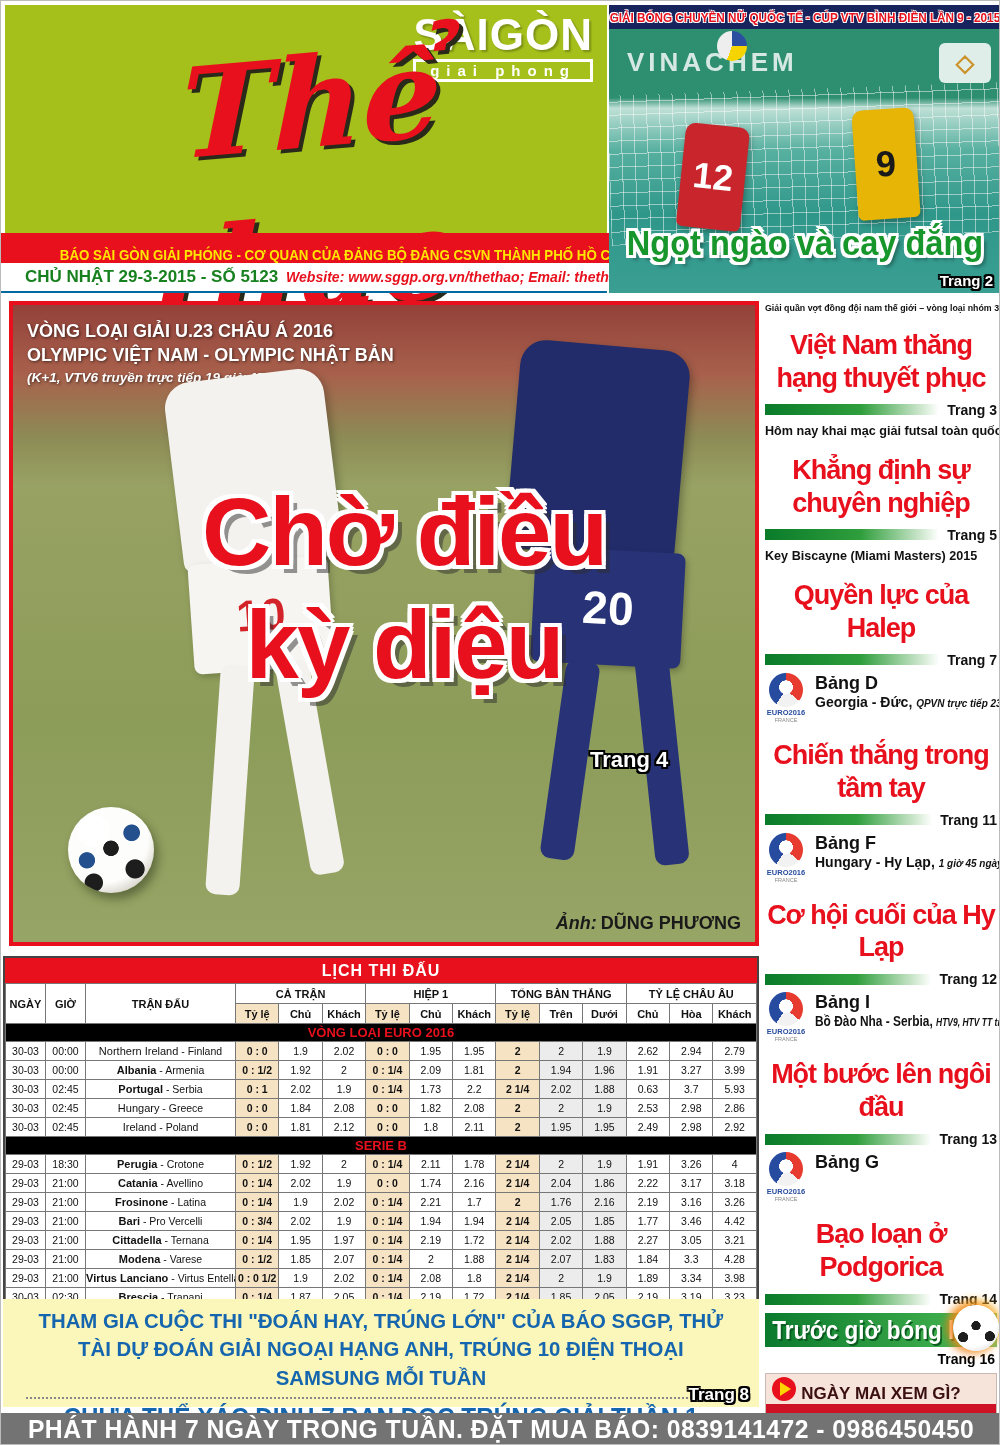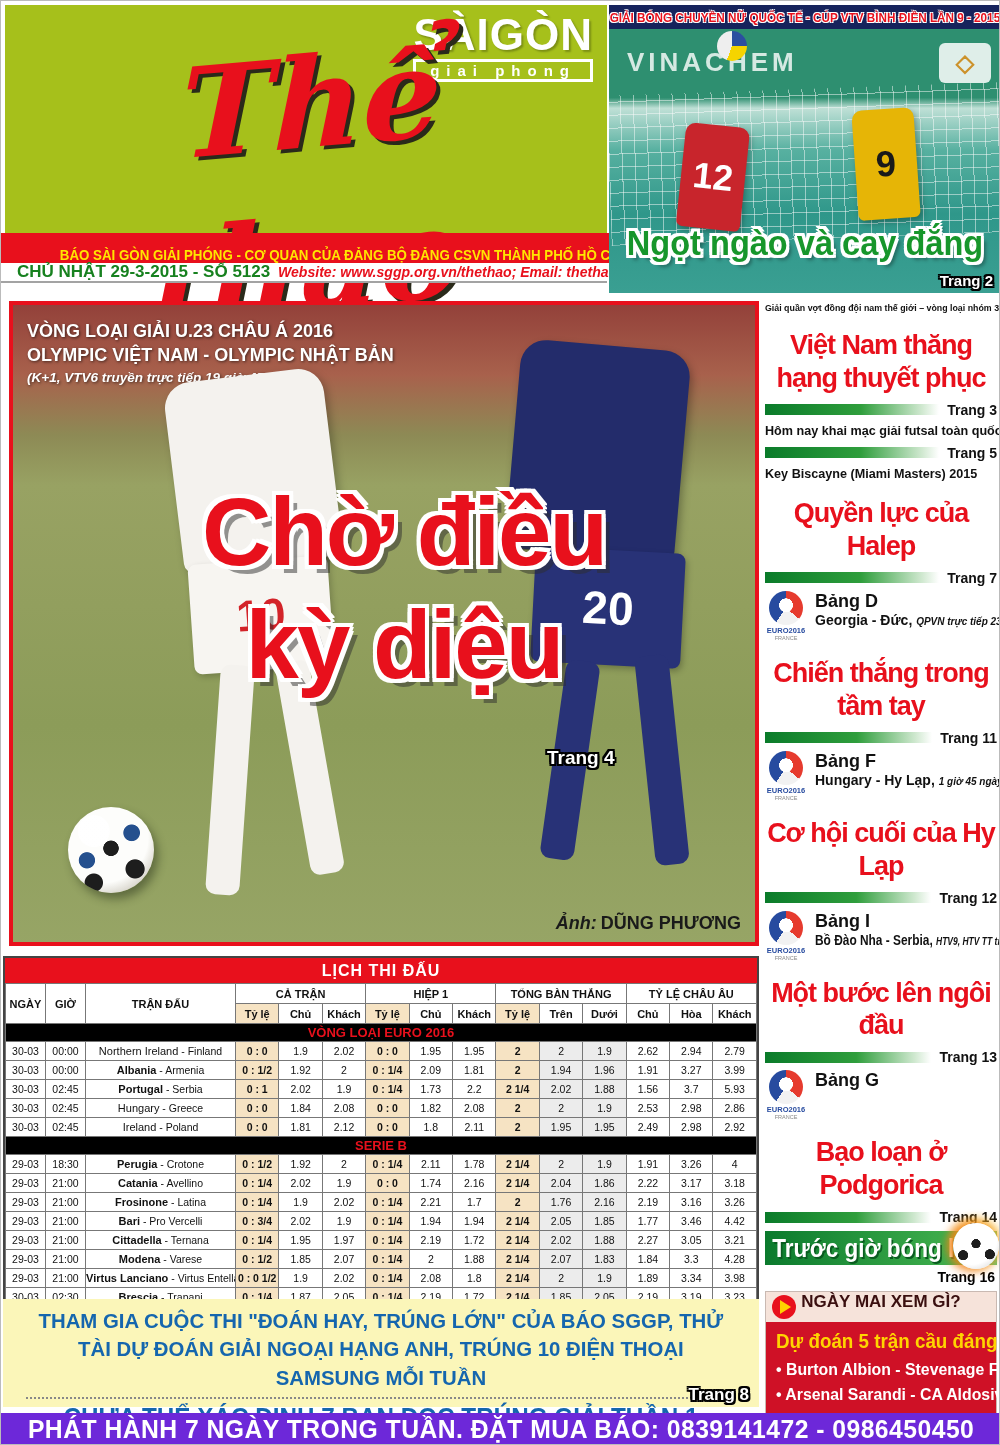--- a/index.html
+++ b/index.html
@@ -15,22 +15,22 @@
   #brand-sub { display:inline-block; border:3px solid #fff; padding:0 14px; margin-top:2px;
                color:#fff; font-weight:bold; font-size:15px; letter-spacing:7px; }
   #script-title { position:absolute; left:10px; top:18px; width:590px; text-align:center;
                   font-family:"DejaVu Serif", serif; font-style:italic; font-weight:bold;
                   font-size:124px; color:#e8101c; transform:rotate(-5deg) skewX(-6deg);
                   text-shadow:4px 4px 0 #2a2a1a; line-height:1.3; }
   #org-bar { position:absolute; left:0; top:232px; width:718px; height:30px; background:#e8101c;
              display:flex; align-items:flex-end; justify-content:center; }
   #org-bar span { color:#ffe600; font-weight:bold; font-size:14px; white-space:nowrap;
                   transform:scaleX(.95); }
-  #date-bar { position:absolute; left:0; top:262px; width:606px; height:20px; background:#fff;
-              border-bottom:2px solid #a3a3a3; display:flex; align-items:center; padding:0 16px; }
+  #date-bar { position:absolute; left:0; top:262px; width:606px; height:30px; background:#fff;
+              border-bottom:2px solid #0369a1; display:flex; align-items:center; padding:0 24px; }
   #date-txt { color:#17811f; font-weight:bold; font-size:17px; white-space:nowrap; }
   #contact-txt { color:#e8101c; font-weight:bold; font-style:italic; font-size:14.5px;
                  margin-left:8px; white-space:nowrap; transform:scaleX(.97); transform-origin:0 50%; }
 
   
   #vb { position:absolute; left:608px; top:4px; width:392px; height:288px; background:#2f8f7d; overflow:hidden; }
   #vb-kicker-strip { position:absolute; left:0; top:0; width:100%; height:24px; background:#16235c;
                      display:flex; align-items:center; justify-content:center; z-index:5; }
   #vb-kicker-strip span { color:#e8101c; font-weight:bold; font-size:13px; white-space:nowrap;
       transform:scaleX(.9);
@@ -94,21 +94,21 @@
         radial-gradient(circle at 22% 62%, #25508e 0 9%, transparent 10%),
         radial-gradient(circle at 74% 30%, #25508e 0 9%, transparent 10%),
         radial-gradient(circle at 78% 72%, #1d1d1d 0 10%, transparent 11%),
         radial-gradient(circle at 30% 88%, #1d1d1d 0 9%, transparent 10%),
         radial-gradient(circle at 40% 35%, #fdfdfb 0 60%, #d8d5cc 78%, #aaa79d 100%);
       box-shadow:4px 6px 10px rgba(30,40,20,.45); }
   #lead-headline { position:absolute; left:0; top:170px; width:100%; text-align:center;
       font-weight:bold; font-size:96px; line-height:1.18; color:#e8101c; letter-spacing:-2px;
       text-shadow:-4px -4px 0 #fff,4px -4px 0 #fff,-4px 4px 0 #fff,4px 4px 0 #fff,0 4px 0 #fff,
                   4px 0 0 #fff,0 -4px 0 #fff,-4px 0 0 #fff,8px 8px 0 rgba(45,45,45,.5);padding-left:40px; }
-  #lead-page { position:absolute; left:534px; top:442px; font-size:19px; }
+  #lead-page { position:absolute; left:577px; top:442px; font-size:22px; }
   #lead-credit { position:absolute; right:14px; bottom:8px; font-size:18px; font-weight:bold;
       color:#1a1a1a;margin-left:24px; }
   #lead-credit i { margin-right:4px; }
 
   
   #sidebar { position:absolute; left:764px; top:302px; width:232px; }
   .sb-kicker-sm { font-weight:bold; font-size:9px; white-space:nowrap; transform:scaleX(.98);
       transform-origin:0 50%; color:#111; }
   .sb-kicker { font-weight:bold; font-size:13px; color:#111; margin-top:2px; white-space:nowrap;
       transform:scaleX(.97); transform-origin:0 50%; }
@@ -138,21 +138,21 @@
   #pre-ball { position:absolute; right:-2px; top:-8px; width:46px; height:46px; border-radius:50%;
       background:
         radial-gradient(circle at 50% 45%, #1d1d1d 0 13%, transparent 14%),
         radial-gradient(circle at 22% 70%, #1d1d1d 0 10%, transparent 11%),
         radial-gradient(circle at 80% 68%, #1d1d1d 0 10%, transparent 11%),
         radial-gradient(circle at 40% 35%, #fff 0 62%, #ccc 100%);
       box-shadow:-4px 0 10px 2px rgba(240,120,20,.8), 0 -3px 8px 2px rgba(250,190,30,.7); }
   #trang16 { text-align:right; font-weight:bold; font-size:14px; margin:4px 2px 6px 0; }
 
   #tomorrow { border:1px solid #c9b9b2; }
-  #tm-head { background:#f6e3da; height:30px; display:flex; align-items:flex-start; position:relative; }
+  #tm-head { background:#f6e3da; height:30px; display:flex; align-items:flex-end; position:relative; }
   #tm-arrow { position:absolute; left:6px; top:3px; width:24px; height:24px; border-radius:50%;
       background:#e8101c; display:flex; align-items:center; justify-content:center; }
   #tm-arrow::after { content:""; display:block; width:0; height:0; border-top:7px solid transparent;
       border-bottom:7px solid transparent; border-left:11px solid #ffd400; margin-left:3px; }
   #tm-head span { flex:1; text-align:center; font-weight:bold; font-size:17px; color:#3a0f0f; }
   #tm-body { background:#cf1126; padding:8px 8px 10px 10px; }
   #tm-title { color:#ffd400; font-weight:bold; font-size:20px; white-space:nowrap;
       transform:scaleX(.94); transform-origin:0 50%; margin-bottom:4px; }
   .tm-item { color:#fff; font-weight:bold; font-size:16.5px; line-height:1.5; white-space:nowrap;
       transform:scaleX(.96); transform-origin:0 50%; }
@@ -174,21 +174,21 @@
   
   #promo { position:absolute; left:2px; top:1298px; width:756px; height:108px; background:#fbf6b9;
       text-align:center; padding-top:8px; }
   #promo .l1 { color:#1566ae; font-weight:bold; font-size:21px; line-height:1.35; width:96%;
       margin:0 auto; transform:scaleX(.97); }
   #promo .sep { border-top:2px dotted #888; width:94%; margin:5px auto 4px; }
   #promo .l2 { color:#1566ae; font-weight:bold; font-size:25px; transform:scaleX(.97); }
   #promo-page { position:absolute; right:10px; bottom:2px; font-size:17px; }
 
   
-  #footer { position:absolute; left:0; top:1412px; width:1000px; height:33px; background:#6d28d9;
+  #footer { position:absolute; left:0; top:1412px; width:1000px; height:33px; background:#737373;
       display:flex; align-items:center; justify-content:center; }
   #footer span { color:#fff; font-weight:bold; font-size:26px; white-space:nowrap;
       transform:scaleX(.95); letter-spacing:.5px; }
 </style>
 </head>
 <body>
 
 <div id="page">
 
   <div id="green-box">
@@ -253,20 +253,21 @@
       <div class="sb-kicker-sm">Giải quần vợt đồng đội nam thế giới – vòng loại nhóm 3 khu vực châu Á 2015</div>
       <div class="sb-head">Việt Nam thăng hạng thuyết phục</div>
       <div class="pgrow">
           <div class="pgbar"></div>
         <span class="pglab">Trang 3</span>
         </div>
     </div>
 
     <div>
       <div class="sb-kicker">Hôm nay khai mạc giải futsal toàn quốc 2015</div>
+      <div class="sb-head">Khẳng định sự chuyên nghiệp</div>
       <div class="pgrow">
           <div class="pgbar"></div>
         <span class="pglab">Trang 5</span>
         </div>
     </div>
 
     <div>
       <div class="sb-kicker">Key Biscayne (Miami Masters) 2015</div>
       <div class="sb-head">Quyền lực của Halep</div>
       <div class="pgrow">
@@ -464,21 +465,21 @@
             <td class="match"><span style="font-weight: bold;">Portugal</span> - Serbia</td>
             <td class="tan">0 : 1</td>
             <td>2.02</td>
             <td>1.9</td>
             <td class="tan">0 : 1/4</td>
             <td>1.73</td>
             <td>2.2</td>
             <td class="tan">2 1/4</td>
             <td class="gray">2.02</td>
             <td class="gray">1.88</td>
-            <td>1.56</td>
+            <td>0.63</td>
             <td>3.7</td>
             <td>5.93</td>
           </tr>
           <tr>
             <td>30-03</td>
             <td>02:45</td>
             <td class="match"><span style="font-weight: normal;">Hungary</span> - Greece</td>
             <td class="tan">0 : 0</td>
             <td>1.84</td>
             <td>2.08</td>

